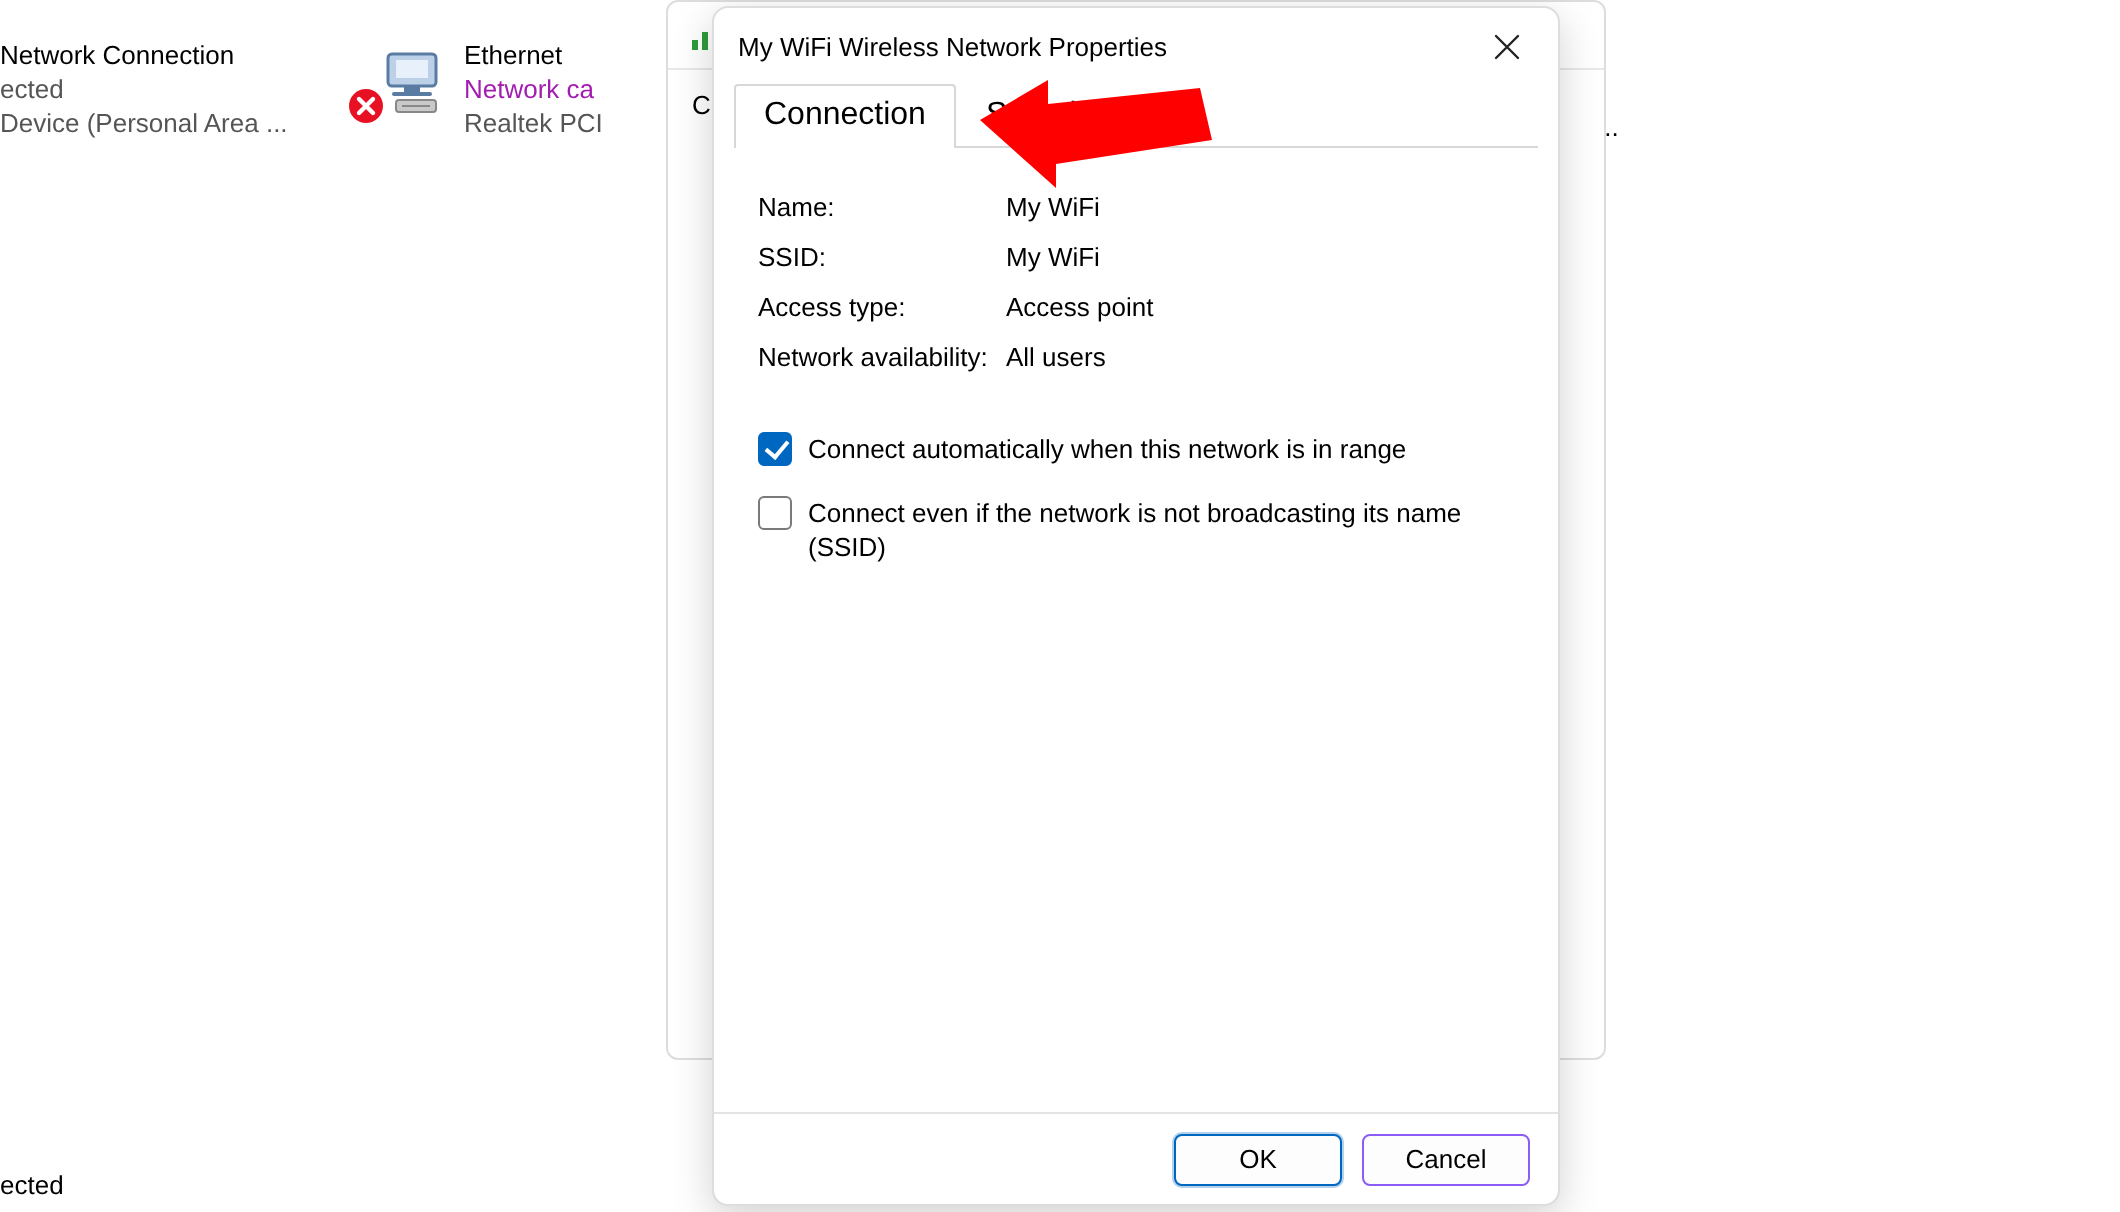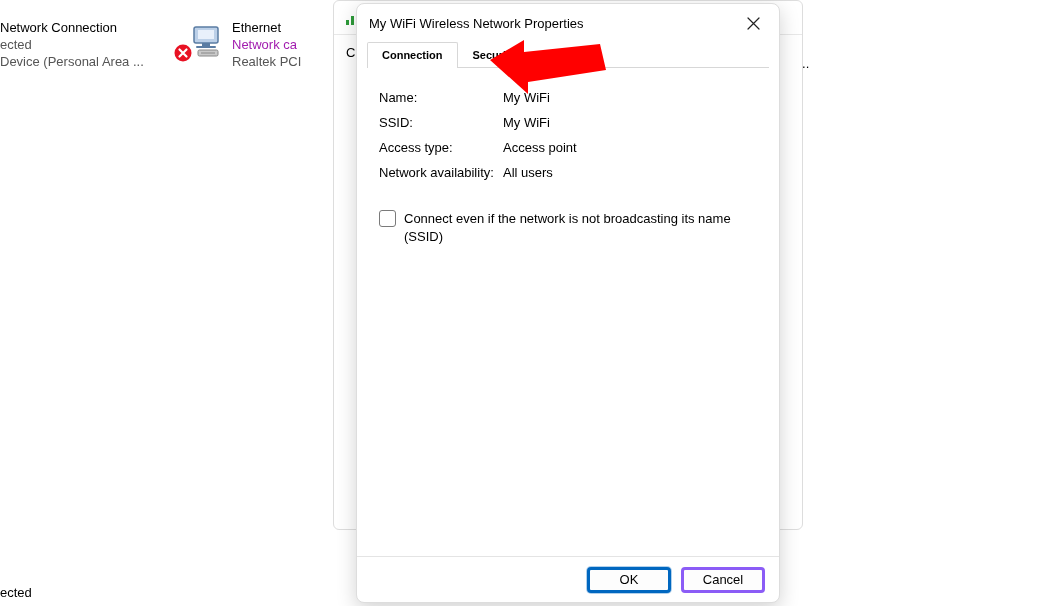--- a/index.html
+++ b/index.html
@@ -21,35 +21,35 @@
     .bw-icon { width:18px; height:18px; }
 
     
     .dialog { position:absolute; left:356px; top:3px; width:424px; height:600px; background:#fff; border:1px solid #ddd; border-radius:8px; box-shadow:0 6px 20px rgba(0,0,0,.18); display:flex; flex-direction:column; }
     .titlebar { height:38px; display:flex; align-items:center; padding:0 12px;gap:46px; }
     .titlebar .ttl { flex:1; font-size:13px; }
     .closebtn { width:28px; height:28px; display:flex; align-items:center; justify-content:center; border-radius:4px; cursor:pointer; }
 
     .tabs-wrap { padding:0 10px; }
     .tabs { display:flex; border-bottom:1px solid #d7d7d7; }
-    .tab { padding:6px 14px 7px; font-size:11px; border:1px solid transparent; border-bottom:none; margin-bottom:-1px; cursor:pointer;font-weight:bold; }
+    .tab { padding:6px 14px 7px; font-size:16px; border:1px solid transparent; border-bottom:none; margin-bottom:-1px; cursor:pointer; }
     .tab.active { border-color:#d7d7d7; background:#fff; border-top-left-radius:2px; border-top-right-radius:2px; }
     .dialog-body { flex:1; padding:22px 22px 10px 22px; overflow:auto; }
 
     .info-grid { display:grid; grid-template-columns:124px 1fr; row-gap:10px; margin-bottom:30px; }
     .lbl { color:#000; }
 
     .chk-row { display:flex; align-items:flex-start; gap:8px; margin-bottom:14px; font-size:13px; line-height:1.35; }
     .chk-row .txt { padding-top:0; max-width:330px; }
     .cb { width:17px; height:17px; border:1px solid #7a7a7a; border-radius:3px; flex-shrink:0; position:relative; background:#fff; cursor:pointer; }
     .cb.checked { background:#0067c0; border-color:#0067c0; }
     .cb.checked::after { content:""; position:absolute; left:3px; top:3px; width:9px; height:5px; border-left:2px solid #fff; border-bottom:2px solid #fff; transform:rotate(-50deg); }
 
     .footer { height:46px; border-top:1px solid #e4e4e4; display:flex; justify-content:flex-end; align-items:center; gap:10px; padding:0 14px; }
-    .btn { min-width:84px; height:26px; border:3px solid #8b5cf6; background:#fdfdfd; border-radius:4px; font-size:13px; display:flex; align-items:center; justify-content:center; cursor:pointer; }
+    .btn { min-width:84px; height:26px; border:1px solid #8b5cf6; background:#fdfdfd; border-radius:4px; font-size:13px; display:flex; align-items:center; justify-content:center; cursor:pointer; }
     .btn.primary { border-color:#0067c0; box-shadow:0 0 0 1px rgba(0,103,192,.3); }
 
     
     .arrow { position:absolute; pointer-events:none; }
 
     
     .eth-x { position:absolute; left:-2px; bottom:-2px; width:18px; height:18px; }
   </style>
 </head>
 <body>
@@ -126,20 +126,24 @@
       <span class="lbl">SSID:</span>
       <span>My WiFi</span>
 
       <span class="lbl">Access type:</span>
       <span>Access point</span>
 
       <span class="lbl">Network availability:</span>
       <span>All users</span>
     </div>
 
+    <div class="chk-row">
+      <div class="cb checked"></div>
+      <span class="txt">Connect automatically when this network is in range</span>
+    </div>
 
 
     <div class="chk-row">
       <div class="cb"></div>
       <span class="txt">Connect even if the network is not broadcasting its name (SSID)</span>
     </div>
   </div>
 
   <div class="footer">
     <div class="btn primary">OK</div>

